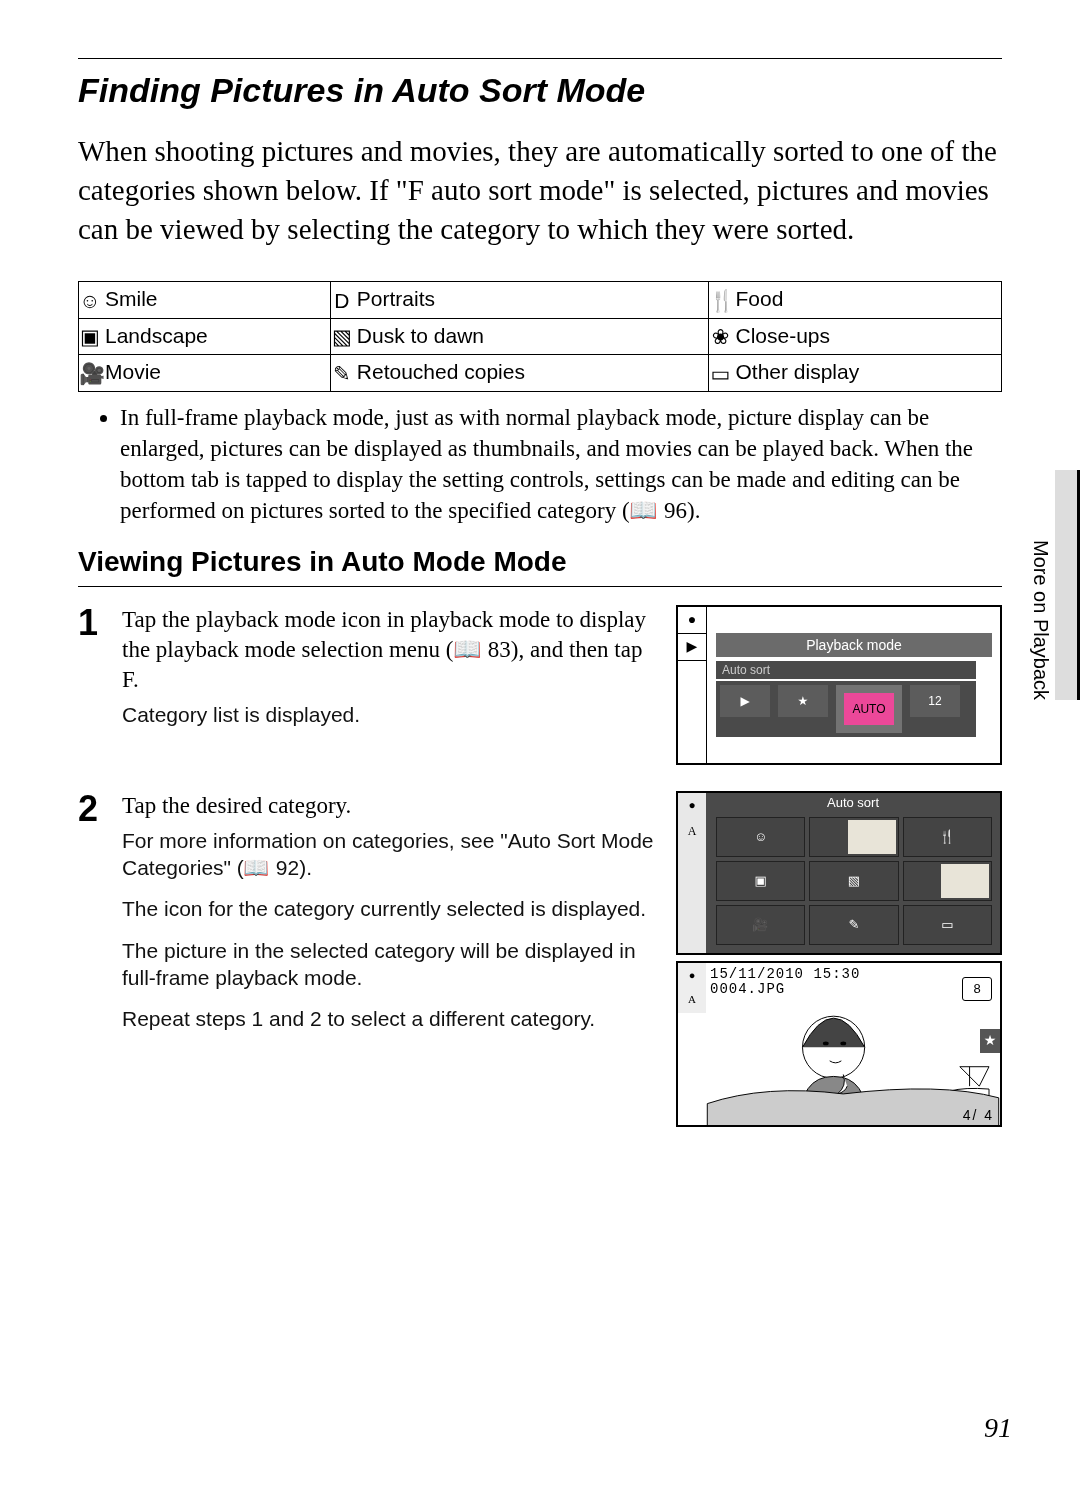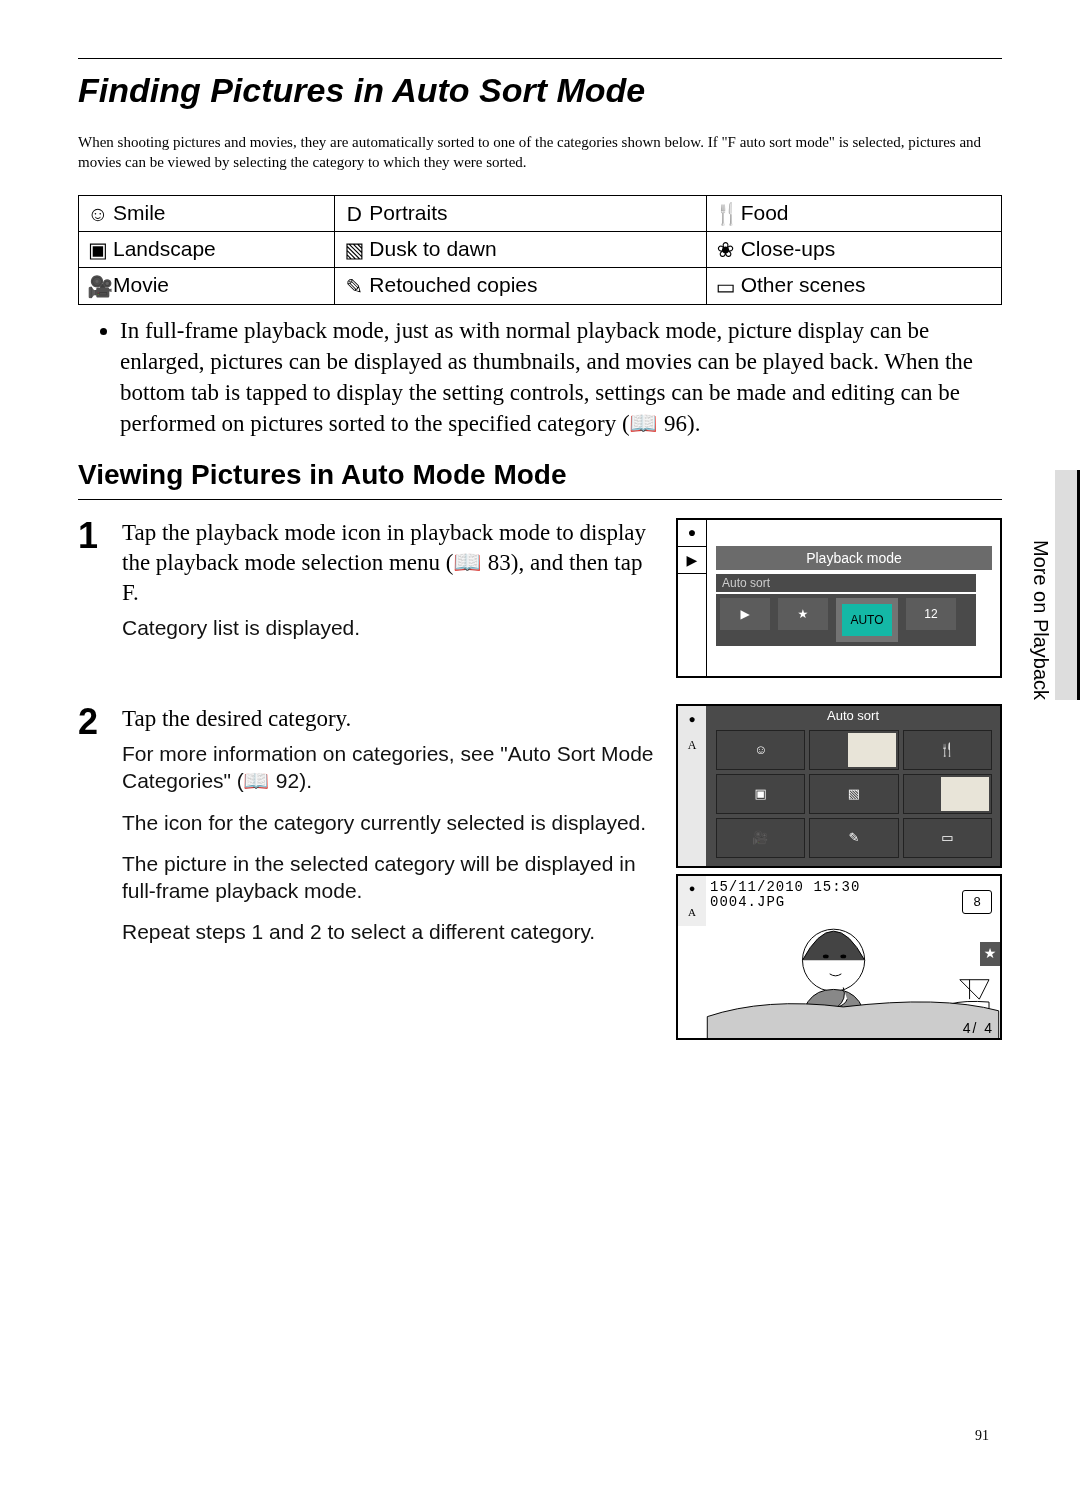--- a/index.html
+++ b/index.html
@@ -1,23 +1,23 @@
 <!DOCTYPE html>
 <html><head>
 <meta charset="utf-8">
 <style>
 body { margin:0; padding:0; background:#aaa; font-family:Georgia,'Times New Roman',serif; color:#000; }
 .page { background:#fff; width:1080px; height:1486px; box-sizing:border-box; padding:58px 78px 40px 78px; position:relative; }
 .side-tab { position:absolute; right:0; top:470px; width:22px; height:230px; background:#ddd; border-right:3px solid #000; }
 .side-label { position:absolute; right:28px; top:540px; writing-mode:vertical-rl; font-family:Arial,sans-serif; font-size:20px; }
 .hr-top { border-top:1.5px solid #000; margin:0 0 12px 0; }
 h1 { font-family:Arial,Helvetica,sans-serif; font-weight:bold; font-size:34px; margin:0 0 22px 0;font-style:italic; }
-.intro { font-size:15px; line-height:1.35; margin-bottom:22px; }
+.intro { font-size:29px; line-height:1.35; margin-bottom:32px; }
 table.categories { border-collapse:collapse; width:100%; margin-bottom:10px; }
-table.categories td { border:1px solid #000; padding:5px 8px; font-size:21px; font-family:Arial,sans-serif; vertical-align:middle; }
+table.categories td { border:1px solid #000; padding:5px 0; font-size:21px; font-family:Arial,sans-serif; vertical-align:middle; }
 .icon { display:inline-block; width:22px; text-align:center; margin-right:4px; font-family:Arial,sans-serif; vertical-align:middle; }
 ul.bullet { list-style-type:disc; margin:8px 0 20px 0; padding-left:42px; }
 ul.bullet li { font-size:23px; line-height:1.35; }
 h2 { font-family:Arial,Helvetica,sans-serif; font-weight:bold; font-size:28px; margin:18px 0 8px 0; }
 .hr-sub { border-top:1px solid #000; margin:6px 0 18px 0; }
 .step { display:flex; margin-bottom:26px; }
 .step-num { font-family:Arial,Helvetica,sans-serif; font-weight:bold; font-size:36px; width:44px; flex-shrink:0; line-height:1; }
 .step-body { flex:1; }
 .step-title { font-size:23px; line-height:1.3; margin-bottom:6px; }
 .step-sub { font-size:21px; font-family:Arial,sans-serif; color:#111; margin-bottom:12px; line-height:1.3; }
@@ -26,37 +26,37 @@
 .step-text .step-sub { margin-bottom:14px; }
 .lcd { width:326px; flex-shrink:0; }
 .lcd-box { border:2px solid #000; width:100%; box-sizing:border-box; }
 .pb-screen { height:160px; position:relative; background:#fff; }
 .pb-sidebar { position:absolute; left:0; top:0; bottom:0; width:28px; border-right:1px solid #000; }
 .pb-sidebar .sicon { height:26px; border-bottom:1px solid #000; display:flex; align-items:center; justify-content:center; font-size:14px; }
 .pb-header { position:absolute; left:38px; right:8px; top:26px; height:24px; background:#6b6b6b; color:#fff; font-family:Arial,sans-serif; font-size:14px; text-align:center; line-height:24px; }
 .pb-sub { position:absolute; left:38px; top:54px; background:#4a4a4a; color:#ccc; font-size:12px; font-family:Arial,sans-serif; padding:2px 8px 2px 6px; width:260px; box-sizing:border-box; }
 .pb-icons { position:absolute; left:38px; top:74px; width:260px; background:#4a4a4a; padding:4px; box-sizing:border-box; display:flex; gap:8px; }
 .pb-btn { width:50px; height:32px; background:#5c5c5c; color:#fff; display:flex; align-items:center; justify-content:center; font-size:12px; font-family:Arial,sans-serif; }
-.pb-btn.sel { border:6px solid #737373; background:#14b8a6; color:#000; }
+.pb-btn.sel { border:8px solid #737373; background:#ec4899; color:#000; }
 .as-screen { height:164px; background:#4a4a4a; position:relative; }
 .as-sidebar { position:absolute; left:0; top:0; bottom:0; width:28px; background:#e8e8e8; }
 .as-sidebar .sicon { height:26px; display:flex; align-items:center; justify-content:center; font-size:12px; }
 .as-header { position:absolute; left:28px; right:0; top:0; height:20px; color:#fff; text-align:center; font-size:13px; font-family:Arial,sans-serif; line-height:20px; }
 .as-grid { position:absolute; left:38px; right:8px; top:24px; bottom:8px; display:grid; grid-template-columns:repeat(3,1fr); grid-template-rows:repeat(3,1fr); gap:4px; }
 .as-cell { background:#444; border:1px solid #222; display:flex; align-items:center; justify-content:center; color:#fff; font-size:13px; position:relative; }
 .as-cell .thumb { position:absolute; right:2px; top:2px; bottom:2px; width:55%; background:#e8e4d8; }
 .full-frame { height:166px; position:relative; background:#fff; }
 .ff-sidebar { position:absolute; left:0; top:0; height:50px; width:28px; background:#eee; }
 .ff-sidebar .sicon { height:24px; display:flex; align-items:center; justify-content:center; font-size:11px; }
 .ff-info { position:absolute; left:32px; top:4px; font-family:'Courier New',monospace; font-size:14px; font-weight:normal; letter-spacing:1px; line-height:1.1; }
 .ff-badge { position:absolute; right:8px; top:14px; width:28px; height:22px; border:1.5px solid #000; border-radius:3px; text-align:center; font-size:13px; line-height:22px; font-family:Arial,sans-serif; }
 .ff-star { position:absolute; right:0; top:66px; width:20px; height:24px; background:#555; color:#fff; text-align:center; font-size:14px; line-height:24px; }
 .ff-counter { position:absolute; right:6px; bottom:2px; font-size:14px; font-family:Arial,sans-serif; letter-spacing:2px; }
 .ff-scene { position:absolute; left:28px; right:0; top:26px; bottom:0; overflow:hidden; }
-.page-num { position:absolute; right:91px; bottom:42px; font-size:14px; }
+.page-num { position:absolute; right:68px; bottom:42px; font-style:italic; font-size:28px; }
 </style>
 </head>
 <body>
 
 <div class="page">
   <div class="side-tab"></div>
   <div class="side-label">More on Playback</div>
 
   <div class="hr-top"></div>
   <h1>Finding Pictures in Auto Sort Mode</h1>
@@ -70,21 +70,21 @@
           <td><span class="icon">🍴</span><span>Food</span></td>
         </tr>
         <tr>
           <td><span class="icon">▣</span><span>Landscape</span></td>
           <td><span class="icon">▧</span><span>Dusk to dawn</span></td>
           <td><span class="icon">❀</span><span>Close-ups</span></td>
         </tr>
         <tr>
           <td><span class="icon">🎥</span><span>Movie</span></td>
           <td><span class="icon">✎</span><span>Retouched copies</span></td>
-          <td><span class="icon">▭</span><span>Other scenes</span></td>
+          <td><span class="icon">▭</span><span>Other display</span></td>
         </tr>
       </tbody>
   </table>
 
   <ul class="bullet">
     <li>In full-frame playback mode, just as with normal playback mode, picture display can be enlarged, pictures can be displayed as thumbnails, and movies can be played back. When the bottom tab is tapped to display the setting controls, settings can be made and editing can be performed on pictures sorted to the specified category (📖 96).</li>
   </ul>
 
   <h2>Viewing Pictures in Auto Mode Mode</h2>
   <div class="hr-sub"></div>

